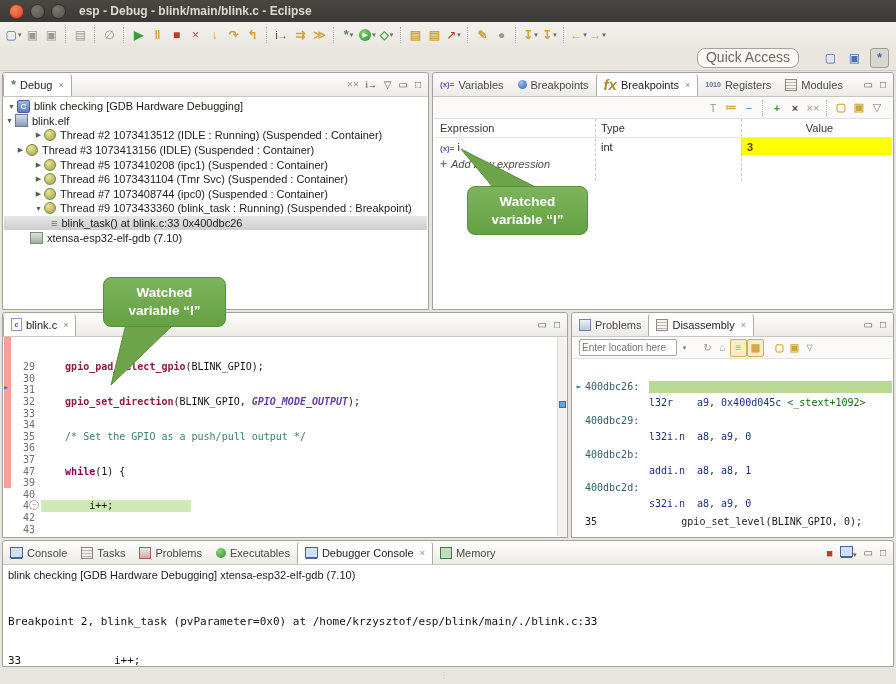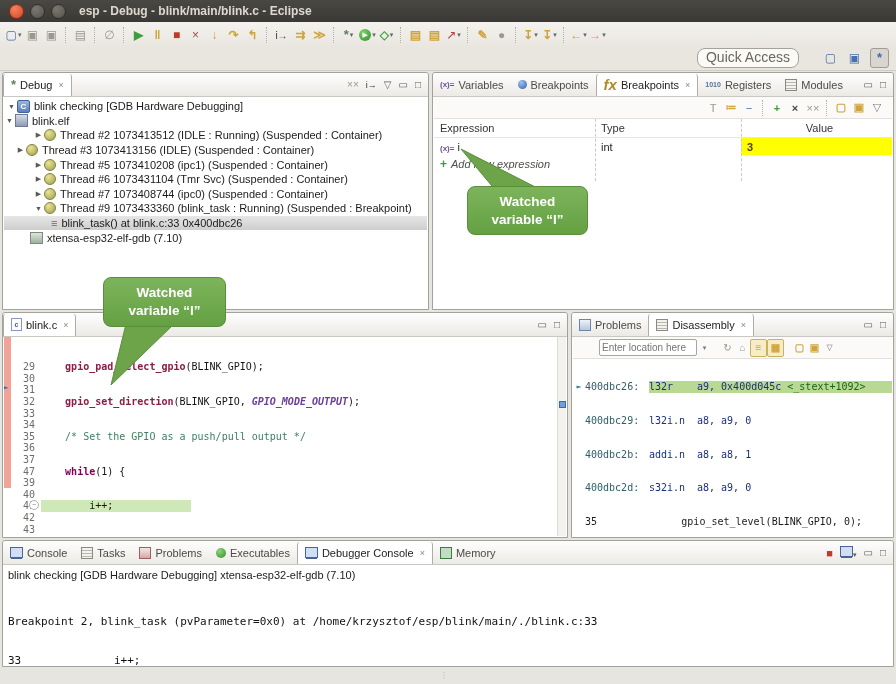--- a/index.html
+++ b/index.html
@@ -79,30 +79,30 @@
   .t-kw{color:#7f0055;font-weight:bold;}
   .t-fn{color:#8c1d45;font-weight:bold;}
   .t-cm{color:#3f7f5f;}
   .t-mc{color:#6a3e9e;font-style:italic;font-weight:bold;}
   .bpmark{position:absolute;left:-1px;top:46px;color:#2d6bb4;font-size:9px;line-height:9px;}
   .foldm{position:absolute;left:25px;top:163px;width:8px;height:8px;border:1px solid #b0aeaa;border-radius:50%;background:#fff;color:#7a7870;font:7px/7px "Liberation Sans",sans-serif;text-align:center;}
   .ovr{position:absolute;right:0;top:0;bottom:0;width:8px;background:#f4f2ee;border-left:1px solid #dddbd5;}
   .ovr .mk{position:absolute;left:1px;width:5px;height:5px;background:#6f9fd8;border:1px solid #3c6ca8;top:64px;}
   
   .dtool{position:absolute;left:1px;right:1px;top:24px;height:21px;background:#fbfaf8;border-bottom:1px solid #e3e1dc;display:flex;align-items:center;padding-left:6px;font-size:10px;color:#6e6c66;}
-  .locbox{width:92px;height:15px;border:1px solid #a8a6a0;background:#fff;border-radius:2px;font:10px "Liberation Sans",sans-serif;color:#8a887f;padding:0 2px;margin-left:20px;}
+  .locbox{width:92px;height:15px;border:1px solid #a8a6a0;background:#fff;border-radius:2px;font:10px "Liberation Sans",sans-serif;color:#8a887f;padding:0 2px;}
   .dtool .tbi{min-width:15px;height:16px;font-size:10px;margin:0;}
   .dtool .pressedbox{border:1px solid #cbb25a;background:#f6ecc6;border-radius:2px;}
   .dwrap{position:absolute;left:1px;right:1px;top:46px;bottom:1px;overflow:hidden;font:10px "DejaVu Sans Mono",monospace;line-height:11.2px;white-space:pre;color:#101010;}
   .drow{display:flex;height:11.2px;}
   .dmark{width:12px;flex:none;color:#2f7d8e;font-size:8px;line-height:11px;text-align:center;}
   .daddr{width:64px;flex:none;color:#2e5e68;}
   .dbody{flex:1;}
   .drow.cur .dbody{background:#b9d893;}
-  .dmn{display:inline-block;width:48px;color:#1a2f7a;}
+  .dmn{display:inline-block;width:48px;color:#1a2f7a;margin-top:16px;}
   .dop{color:#1a2f7a;}
   .dlb{color:#156615;}
   .dsrc{color:#1c1c1c;}
   
   .cwrap{position:absolute;left:1px;right:1px;top:24px;bottom:1px;overflow:hidden;}
   .chead{font-size:11px;color:#1d1c1a;padding:4px 4px 2px 4px;}
   .cbody{font:11px "DejaVu Sans Mono",monospace;line-height:13px;white-space:pre;color:#111;padding:6px 4px 0 4px;}
   
   .callout{position:absolute;background:linear-gradient(#7cb45b,#65a043);border:1px solid #588e3c;border-radius:8px;color:#fff;font-size:13.5px;font-weight:bold;text-align:center;line-height:18px;padding-top:6px;box-sizing:border-box;z-index:40;}
   .tails{position:absolute;left:0;top:0;width:896px;height:684px;pointer-events:none;z-index:39;}

